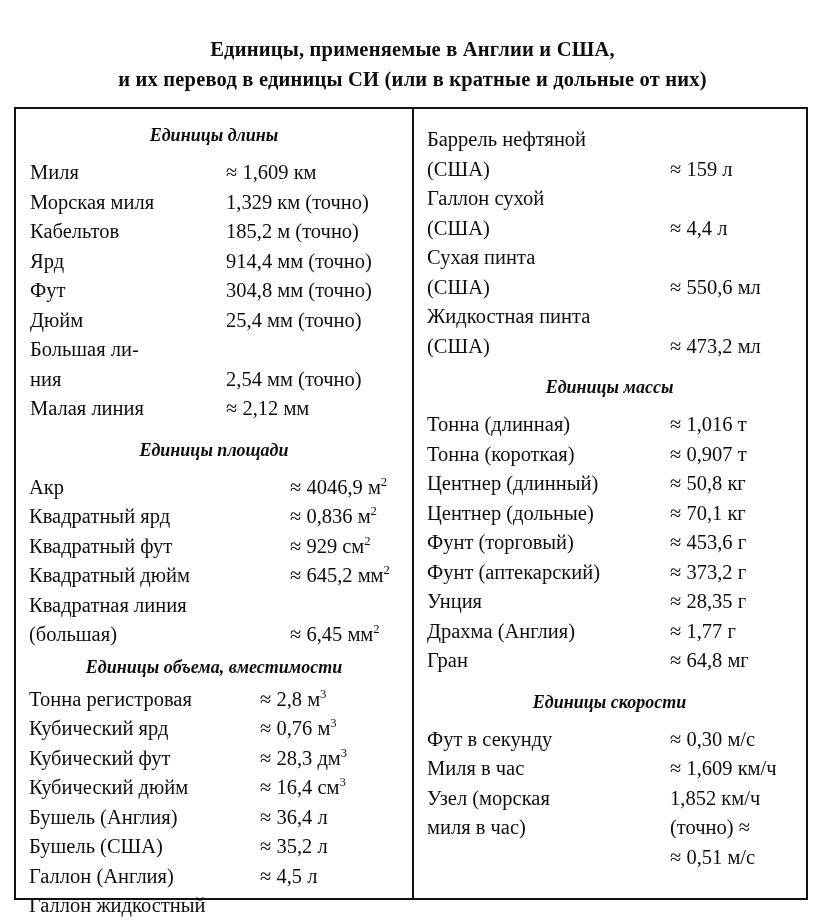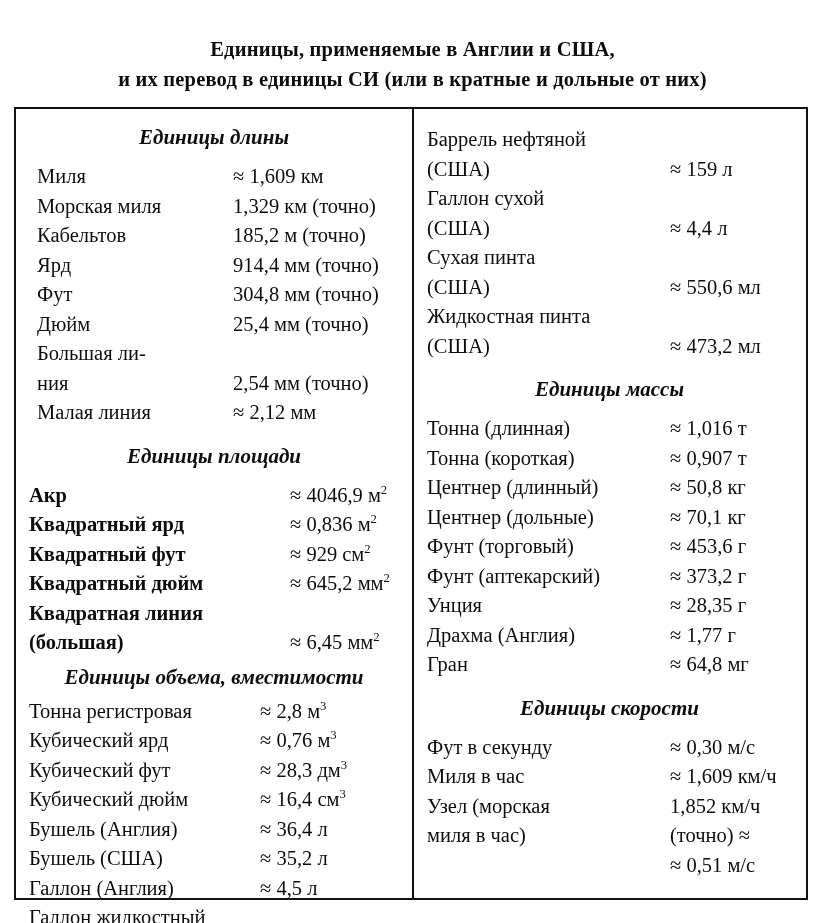--- a/index.html
+++ b/index.html
@@ -54,41 +54,41 @@
   .col-inner {
     position: relative;
     padding: 0;
     height: 100%;
   }
 
   
   .section-heading {
     font-style: italic;
     font-weight: bold;
-    font-size: 21px;
+    font-size: 18px;
     text-align: center;
     white-space: nowrap;
   }
 
   
   .row {
     display: flex;
     align-items: baseline;
     font-size: 20.5px;
     line-height: 29.5px;
     white-space: nowrap;
   }
   .row .name  { flex: 0 0 auto; }
   .row .value { flex: 0 0 auto; }
 
   .name-indent { padding-left: 26px; }
 
   
-  #left-column .sec-len  .name  { width: 196px; padding-left: 21px; }
-  #left-column .sec-area .name  { width: 261px; padding-left: 13px; font-weight: bold; }
+  #left-column .sec-len  .name  { width: 196px; padding-left: 14px; }
+  #left-column .sec-area .name  { width: 261px; padding-left: 13px; }
   #left-column .sec-vol  .name  { width: 231px; padding-left: 13px; }
 
   
   #right-column .sec-vol2 .name { width: 243px; padding-left: 13px; }
   #right-column .sec-mass .name { width: 243px; padding-left: 13px; }
   #right-column .sec-spd  .name { width: 243px; padding-left: 13px; }
 
   sup {
     font-size: 0.62em;
     vertical-align: super;

